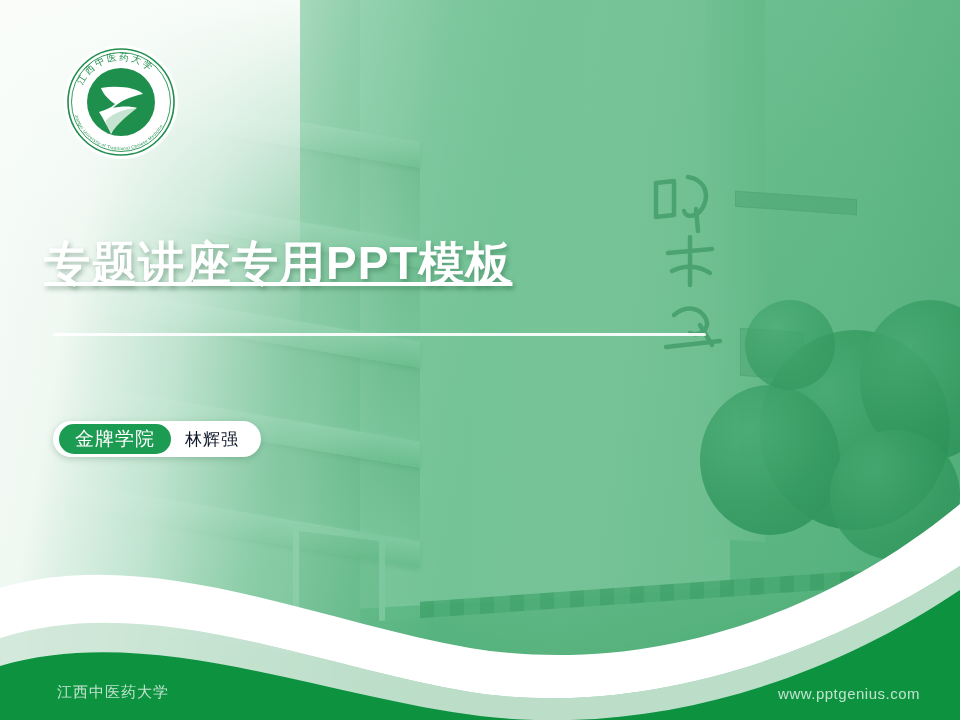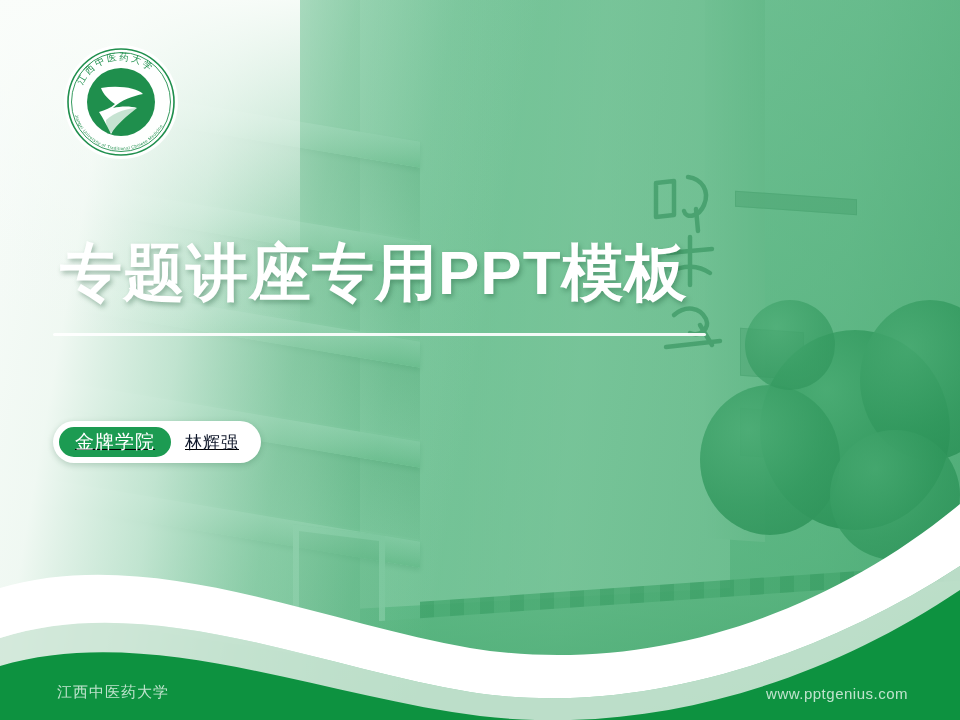--- a/index.html
+++ b/index.html
@@ -172,28 +172,29 @@
   .logo {
     position: absolute;
     left: 61px; top: 42px;
     width: 120px; height: 120px;
   }
   .logo svg { display: block; }
 
   
   .title {
     position: absolute;
-    left: 60px; top: 238px;
-    font-size: 62px;
+    left: 44px; top: 238px;
+    font-size: 46px;
     font-weight: bold;
     color: #ffffff;
     letter-spacing: 1px;
     line-height: 1.12;
     white-space: nowrap;
     text-shadow: 2px 3px 5px rgba(20,80,45,.35);
+    text-decoration: underline;
   }
   .divider {
     position: absolute;
     left: 53px; top: 333px;
     width: 653px; height: 3px;
     background: rgba(255,255,255,.92);
     border-radius: 2px;
   }
   .subtitle {
     position: absolute;
@@ -202,28 +203,27 @@
     color: #ffffff;
     letter-spacing: 2px;
     white-space: nowrap;
     text-shadow: 1px 2px 3px rgba(20,80,45,.30);
   }
 
   
   .badge {
     position: absolute;
     left: 53px; top: 421px;
-    height: 42px;
+    height: 36px;
     display: flex;
     align-items: center;
     background: #ffffff;
     border-radius: 21px;
     padding-right: 22px;
     box-shadow: 0 2px 6px rgba(20,80,45,.22);
-    text-decoration: underline;
   }
   .badge-tag {
     height: 34px;
     margin: 4px 12px 4px 4px;
     padding: 0 16px;
     display: flex;
     align-items: center;
     background: #1c9b52;
     border: 2px solid #ffffff;
     border-radius: 17px;
@@ -241,21 +241,21 @@
   
   .footer-left {
     position: absolute;
     left: 57px; bottom: 18px;
     color: rgba(236,248,240,.80);
     font-size: 15px;
     letter-spacing: 1px;
   }
   .footer-right {
     position: absolute;
-    right: 52px; bottom: 18px;
+    right: 40px; bottom: 18px;
     color: rgba(236,248,240,.80);
     font-size: 15px;
     letter-spacing: .5px;
     margin-left: 36px;
   }
 </style>
 </head>
 <body>
 
 <div id="slide">

